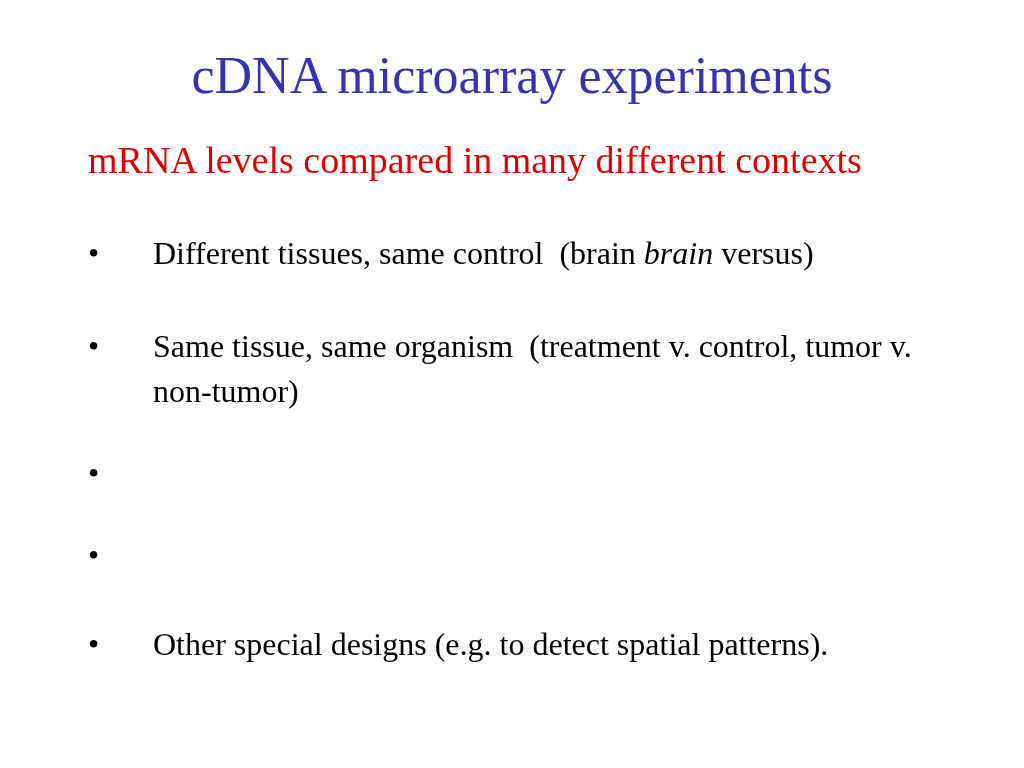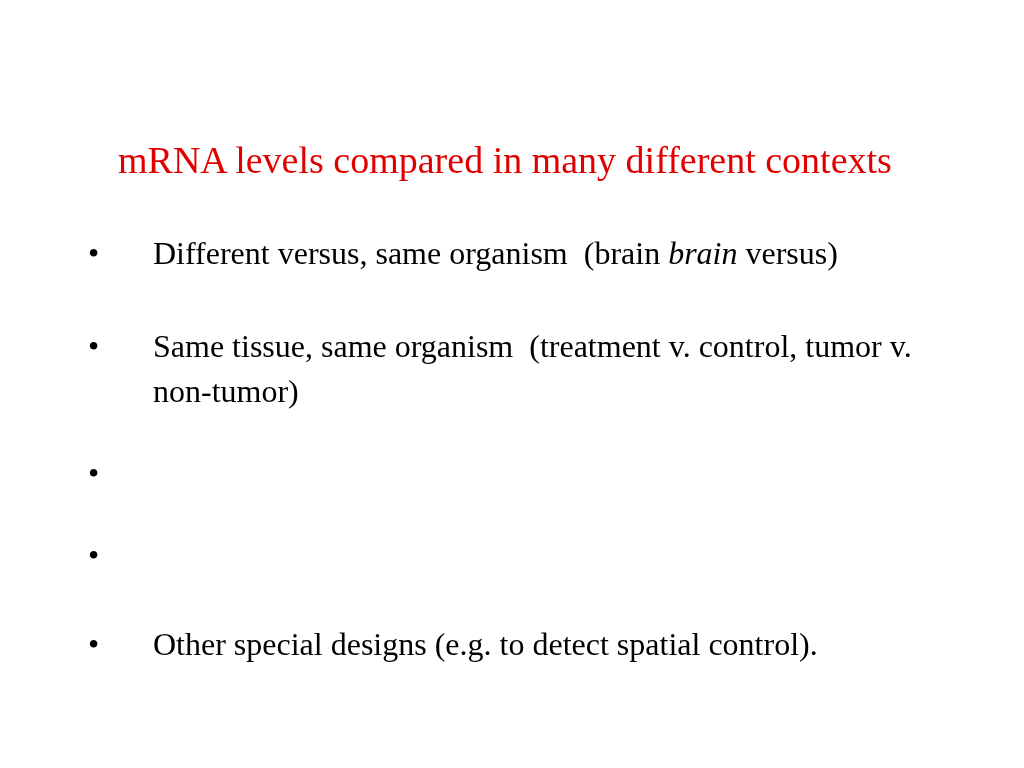--- a/index.html
+++ b/index.html
@@ -62,43 +62,44 @@
   }
   .italic {
     font-style: italic;
   }
 </style>
 </head>
 <body>
 
 <div class="slide">
 
+  <div class="title" style="color: rgb(51, 51, 179);">cDNA microarray experiments</div>
 
-  <div class="subtitle" style="color: rgb(224, 0, 0); margin-left: 30px;">mRNA levels compared in many different contexts</div>
+  <div class="subtitle" style="color: rgb(224, 0, 0);">mRNA levels compared in many different contexts</div>
 
   <ul class="bullets" style="color: rgb(0, 0, 0);">
 
     <li>
       <span class="bullet">•</span>
-      <span class="btext"><span>Different versus, same organism  (brain </span><span class="italic">brain</span><span> versus)</span></span>
+      <span class="btext"><span>Different tissues, same control  (brain </span><span class="italic">brain</span><span> versus)</span></span>
     </li>
 
     <li>
       <span class="bullet">•</span>
       <span class="btext"><span>Same tissue, same organism  (treatment v. control, tumor v.
 non-tumor)</span></span>
     </li>
 
     <li>
       <span class="bullet">•</span>
     </li>
 
     <li>
       <span class="bullet">•</span>
     </li>
 
     <li>
       <span class="bullet">•</span>
-      <span class="btext"><span>Other special designs (e.g. to detect spatial control).</span></span>
+      <span class="btext"><span>Other special designs (e.g. to detect spatial patterns).</span></span>
     </li>
 
   </ul>
 </div>
 
 </body></html>

